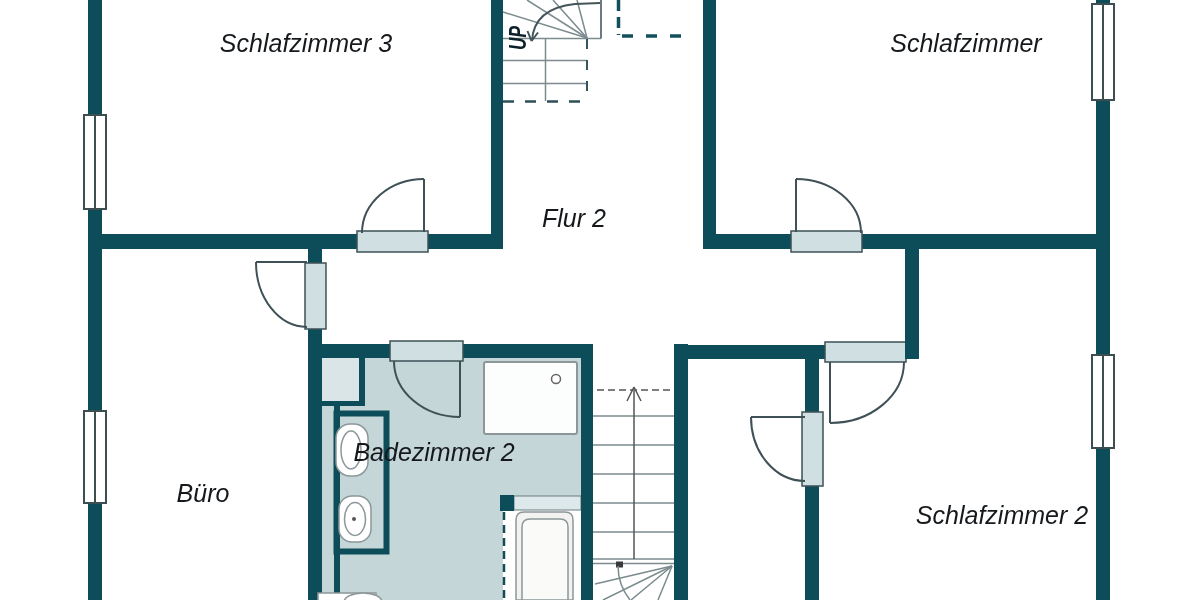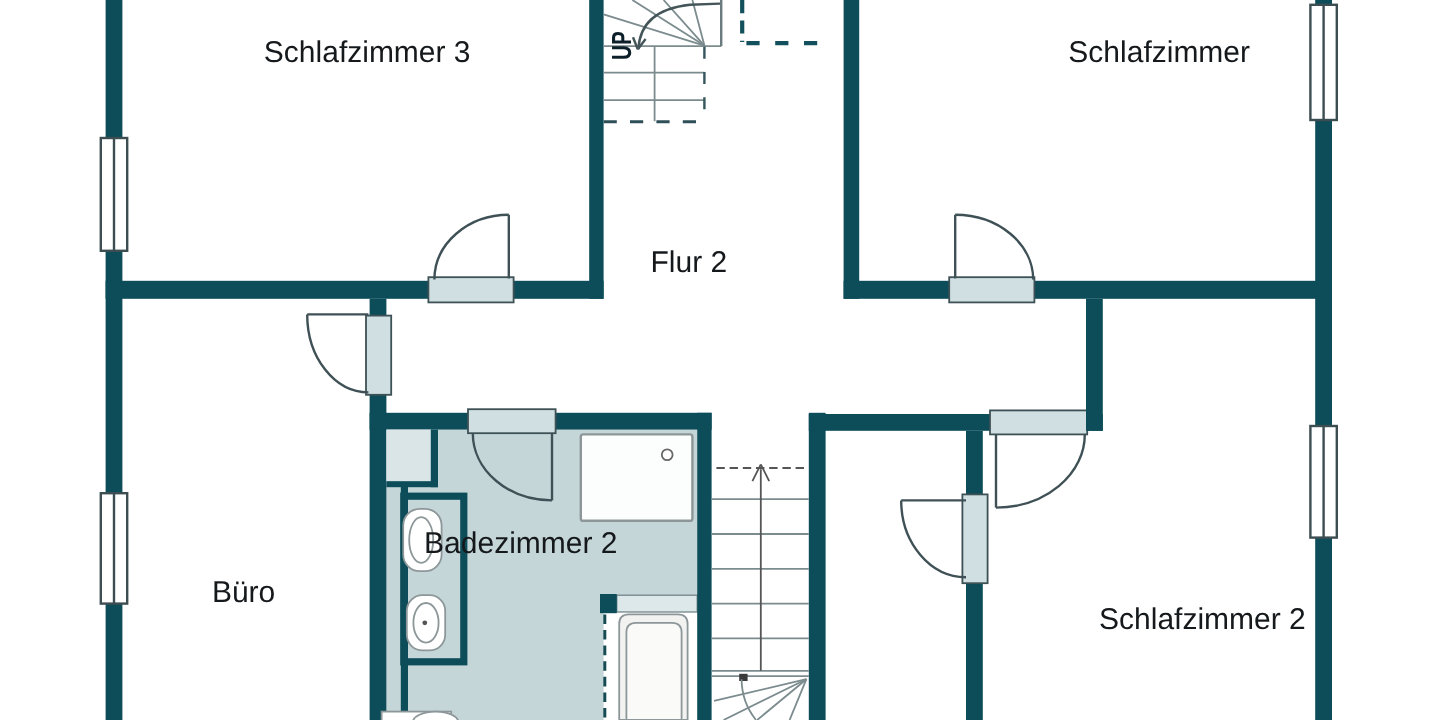--- a/index.html
+++ b/index.html
@@ -1,16 +1,16 @@
 <!DOCTYPE html>
 <html><head>
 <meta charset="utf-8">
 <style>
 html,body{margin:0;padding:0;background:#ffffff;}
-#plan{width:1200px;height:600px;position:relative;}
+#plan{width:1200px;height:600px;position:relative;font-style:italic;}
 text{font-family:"Liberation Sans", sans-serif;}
 </style>
 </head>
 <body>
 <div id="plan">
 <svg width="1200" height="600" viewBox="0 0 1200 600" xmlns="http://www.w3.org/2000/svg">
 
 <rect x="0" y="0" width="1200" height="600" fill="#ffffff"></rect>
 
 <polygon points="322,358 581,358 581,496 503,496 503,600 322,600" fill="#c5d6d9"></polygon>

